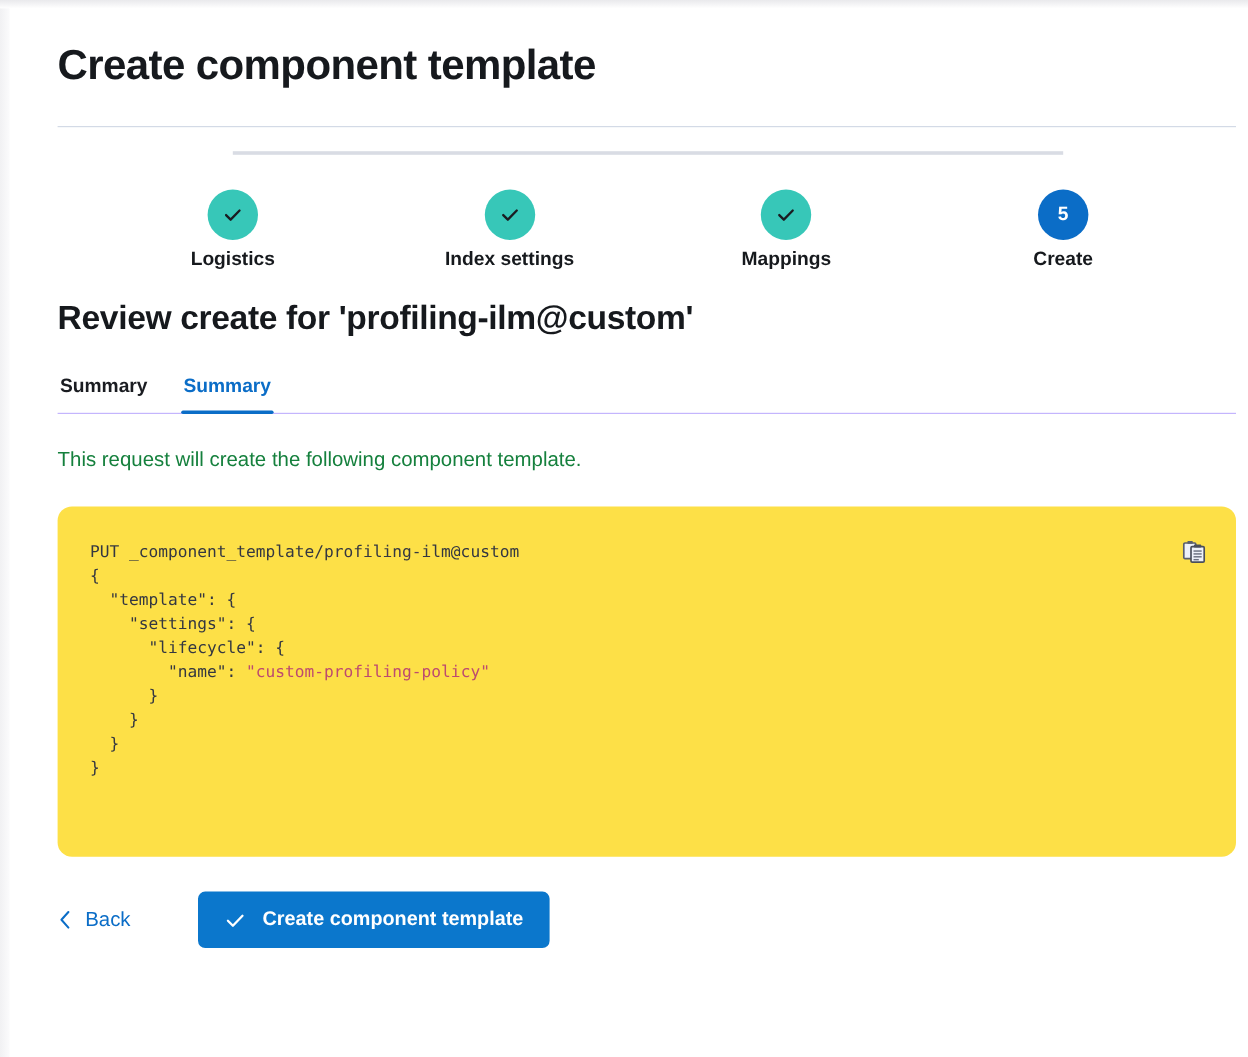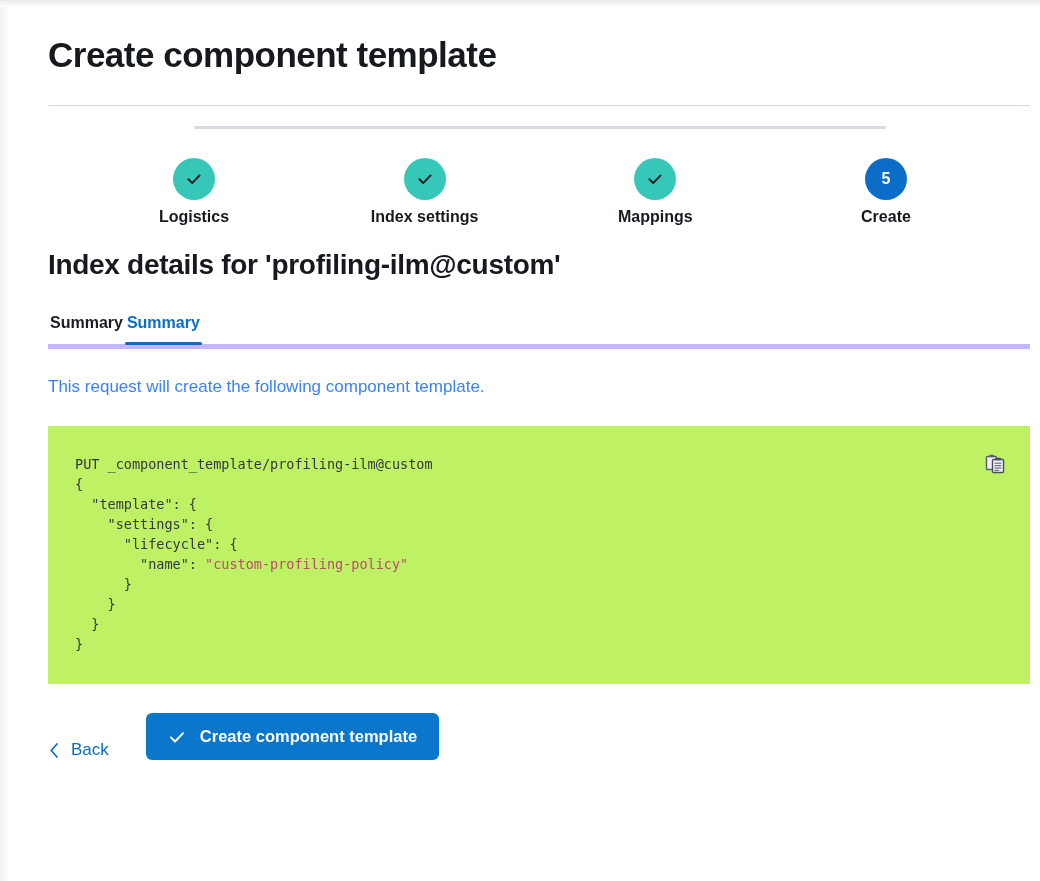--- a/index.html
+++ b/index.html
@@ -123,22 +123,23 @@
     font-size: 28px;
     line-height: 38px;
     font-weight: 700;
     letter-spacing: -0.3px;
     color: #16191d;
   }
 
   .tabs {
     margin-top: 26px;
     width: 982px;
-    border-bottom: 5px solid #c4b5fd;
-    display: flex;
+    border-bottom: 1px solid #c4b5fd;
+    display: flex;
+    gap: 26px;
   }
   .tab {
     position: relative;
     padding: 4px 2px 12px 2px;
     font-size: 16px;
     font-weight: 700;
     color: #1a1c21;
     cursor: pointer;
     background: none;
     border: none;
@@ -153,31 +154,31 @@
     left: 0; right: 0; bottom: -1px;
     height: 3px;
     background: #0b6dc7;
     border-radius: 2px;
   }
 
   .lead {
     margin-top: 26px;
     font-size: 17px;
     line-height: 24px;
-    color: #3b82f6;
+    color: #15803d;
   }
 
   
   .code-panel {
     position: relative;
     margin-top: 27px;
     width: 982px;
-    height: 258px;
-    background: #bef264;
-    border-radius: 0;
+    height: 292px;
+    background: #fde047;
+    border-radius: 12px;
     overflow: hidden;
   }
   .code-pre {
     margin: 0;
     padding: 28px 0 0 27px;
     font-family: "DejaVu Sans Mono", "Liberation Mono", monospace;
     font-size: 13.5px;
     line-height: 20px;
     color: #343741;
     white-space: pre;
@@ -195,22 +196,22 @@
     border: none;
     padding: 0;
     cursor: pointer;
     line-height: 0;
   }
 
   
   .footer {
     margin-top: 29px;
     display: flex;
-    align-items: flex-end;
-    gap: 37px;
+    align-items: center;
+    gap: 56px;
   }
   .back-link {
     display: flex;
     align-items: center;
     gap: 10px;
     background: none;
     border: none;
     padding: 0;
     cursor: pointer;
     color: #0b6dc7;
@@ -281,21 +282,21 @@
 
 
       <div class="step">
         <div class="step-circle current">5</div>
         <div class="step-label">Create</div>
       </div>
 
     </div>
   </div>
 
-  <h2 class="review-title">Index details for 'profiling-ilm@custom'</h2>
+  <h2 class="review-title">Review create for 'profiling-ilm@custom'</h2>
 
   <div class="tabs">
     <button class="tab">Summary</button>
     <button class="tab active">Summary</button>
   </div>
 
   <p class="lead">This request will create the following component template.</p>
 
   <div class="code-panel">
     <pre class="code-pre"><span class="tok-method">PUT _component_template/profiling-ilm@custom</span>

